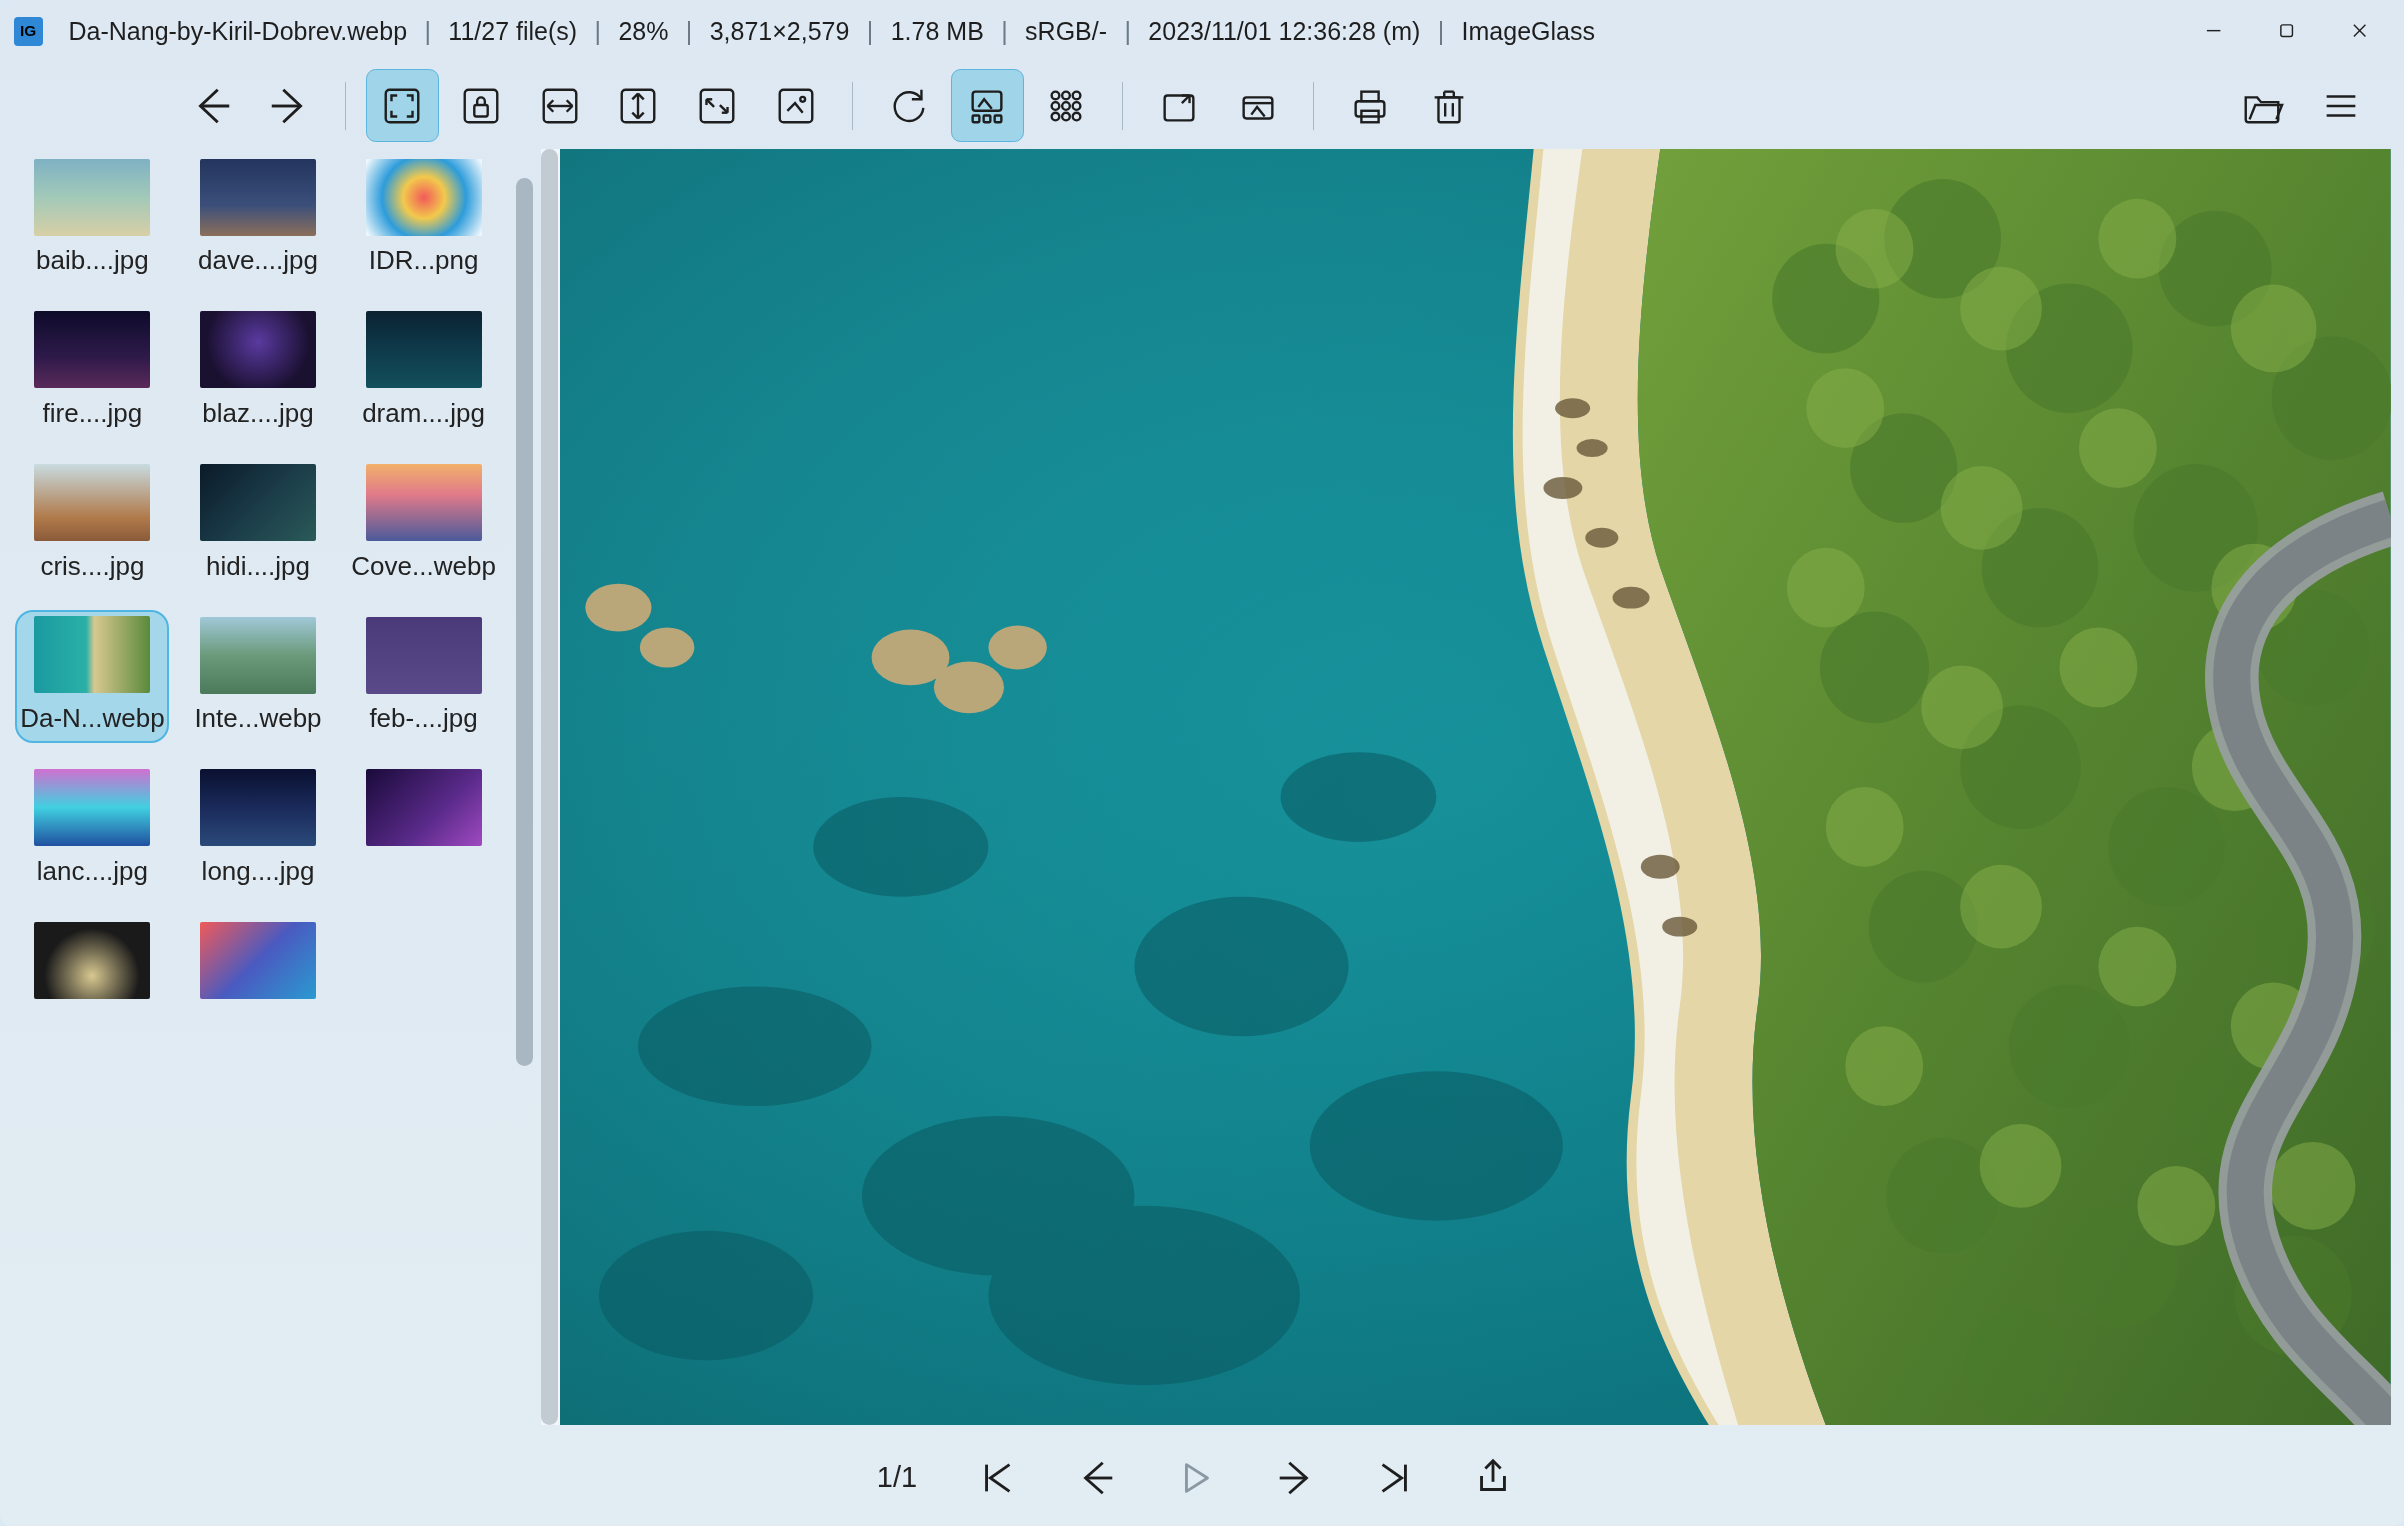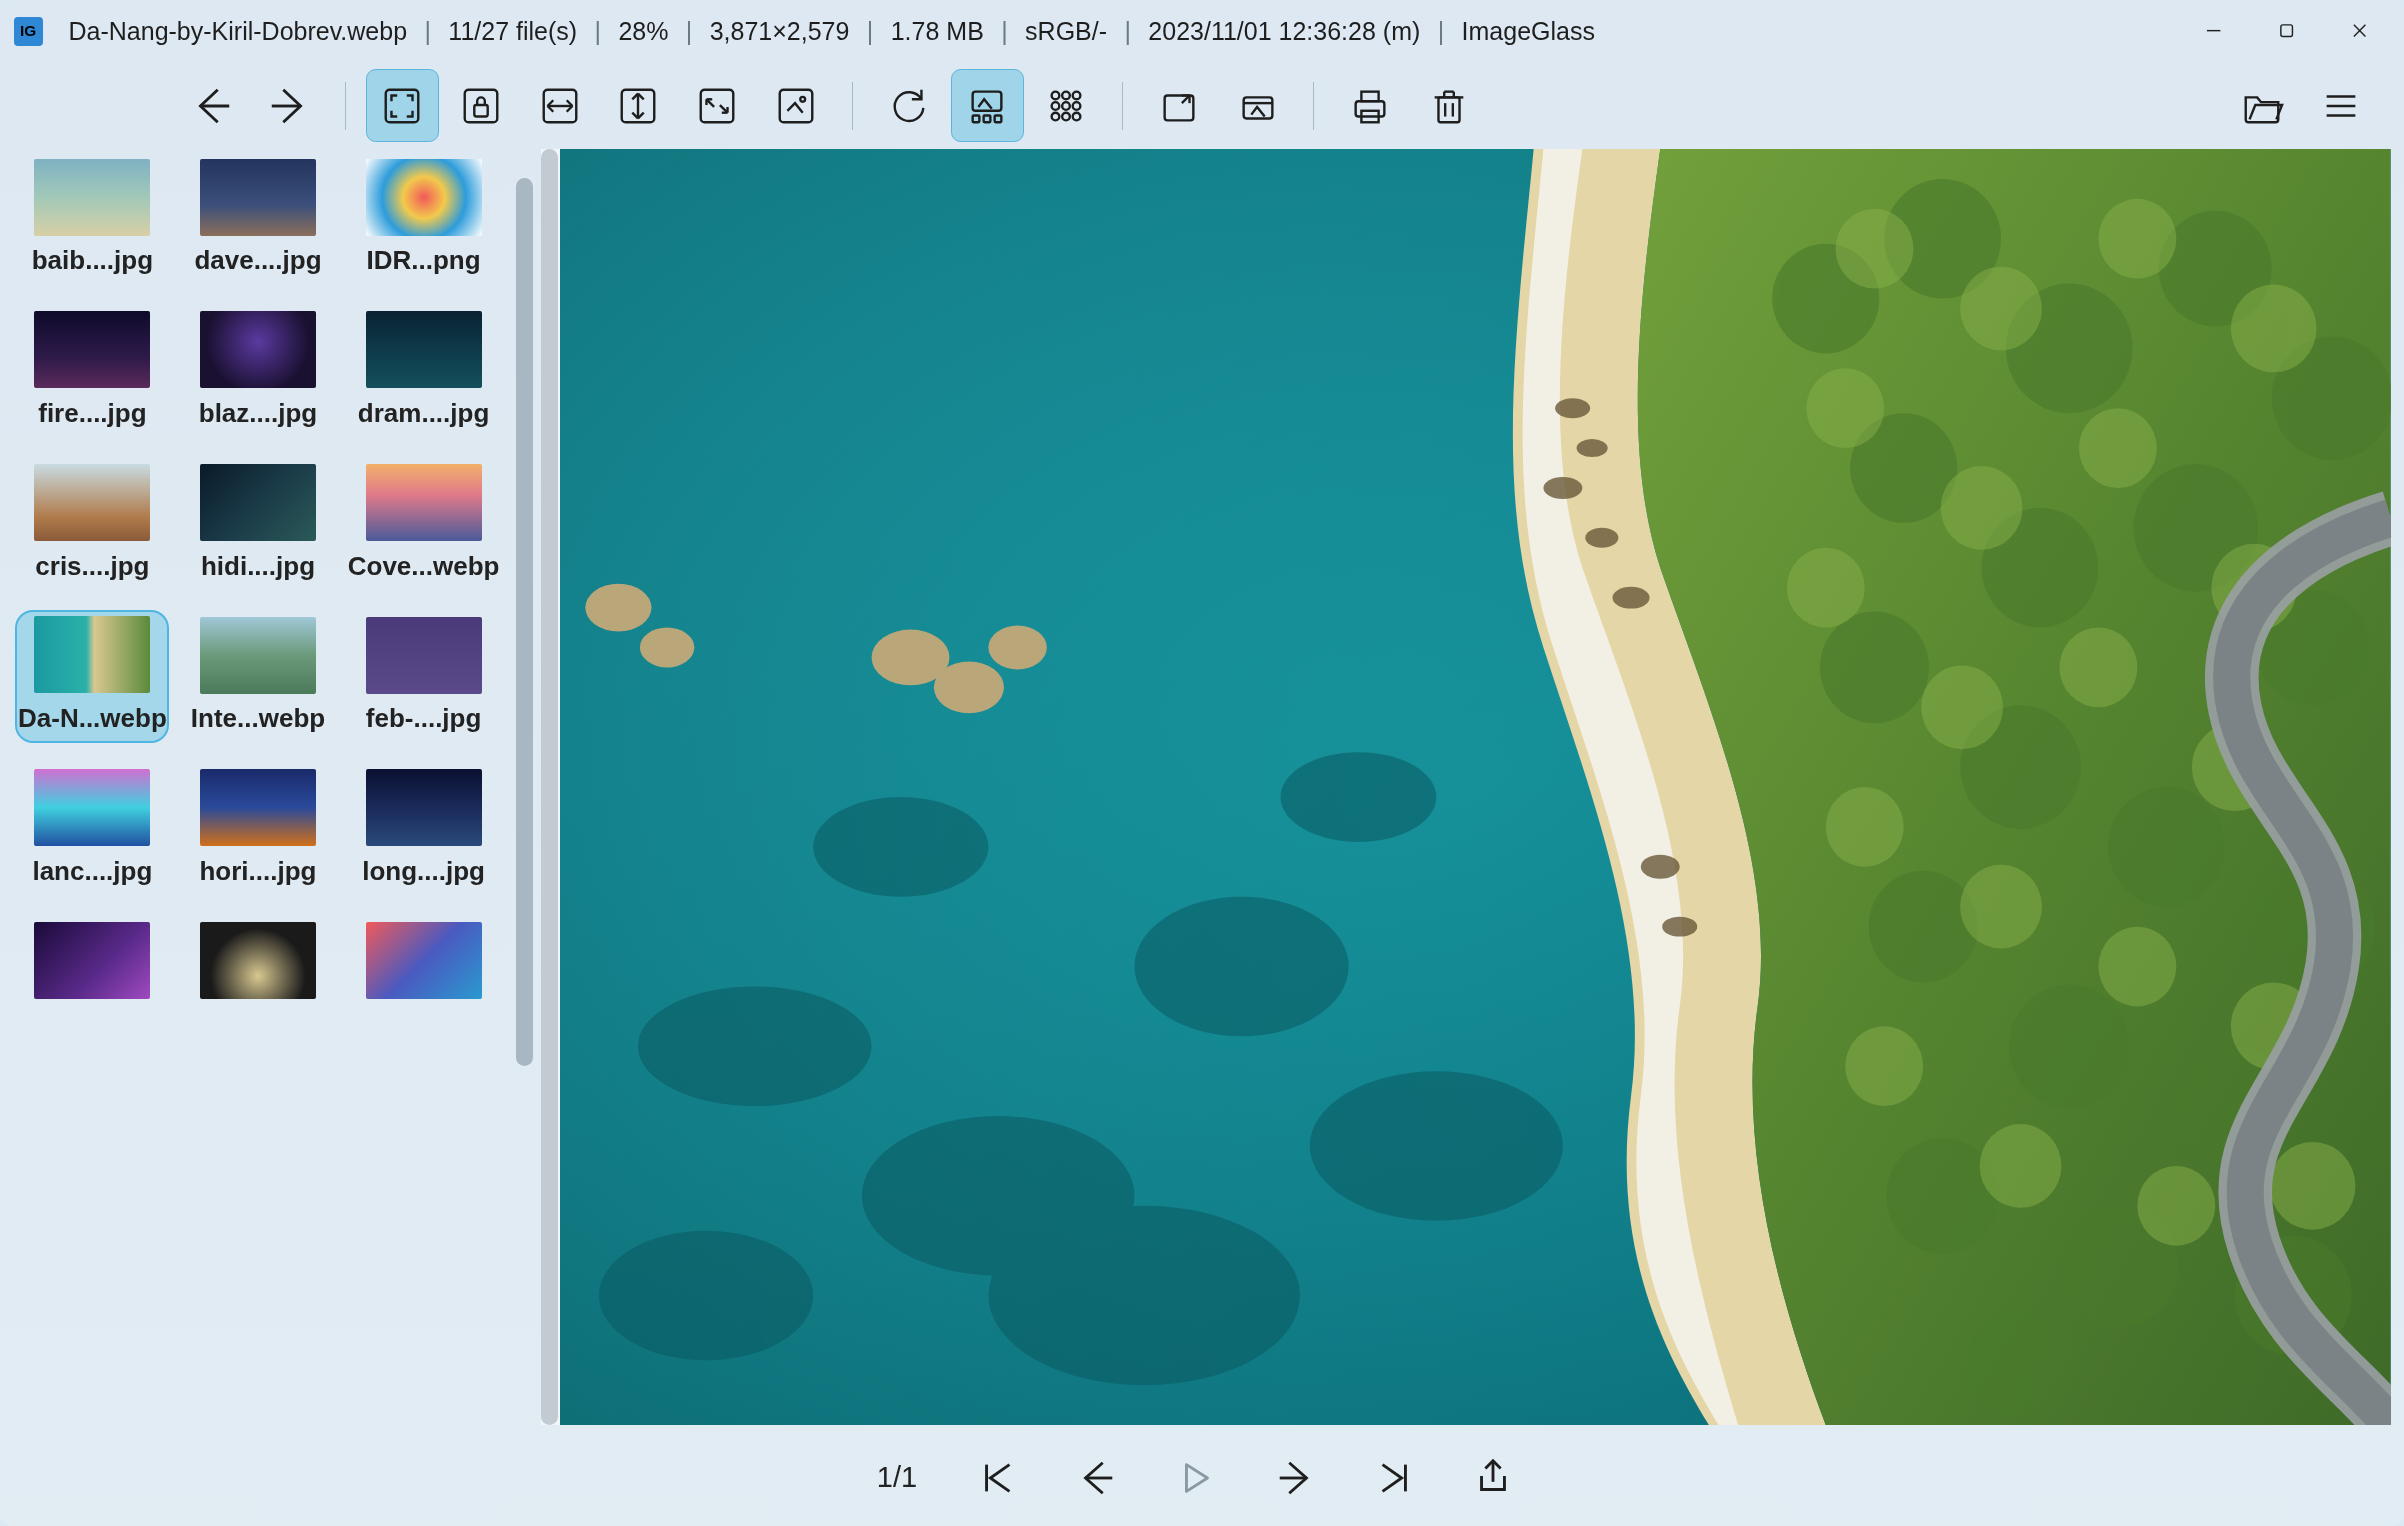--- a/index.html
+++ b/index.html
@@ -101,21 +101,20 @@
     padding: 3.9px 0 5.8px 0;
     margin: -6.8px 0 -8.7px 0;
   }
   .thumb .label {
     font-size: 26px;
     color: #222;
     margin-top: 9.7px;
     white-space: nowrap;
     overflow: hidden;
     max-width: 153px;
-    font-weight: bold;
   }
   .gallery-scroll {
     position: absolute;
     right: 0px; top: 29px;
     width: 17.4px; height: 888px;
     background: #a8b7c2;
     border-radius: 8.7px;
   }
   .viewer {
     flex: 1;
@@ -389,24 +388,20 @@
             <div class="img" style="background: linear-gradient(rgb(160, 200, 216) 0%, rgb(106, 154, 122) 50%, rgb(74, 122, 90) 100%);"></div>
             <div class="label">Inte...webp</div>
           </div>
           <div class="thumb">
             <div class="img" style="background: linear-gradient(rgb(74, 58, 122) 0%, rgb(90, 74, 138) 100%);"></div>
             <div class="label">feb-....jpg</div>
           </div>
           <div class="thumb">
             <div class="img" style="background: linear-gradient(rgb(208, 112, 208) 0%, rgb(64, 208, 224) 50%, rgb(32, 80, 160) 100%);"></div>
             <div class="label">lanc....jpg</div>
-          </div>
-          <div class="thumb">
-            <div class="img" style="background: linear-gradient(rgb(26, 42, 106) 0%, rgb(42, 74, 154) 50%, rgb(208, 112, 26) 100%);"></div>
-            <div class="label">hori....jpg</div>
           </div>
           <div class="thumb">
             <div class="img" style="background: linear-gradient(rgb(10, 16, 48) 0%, rgb(26, 42, 90) 50%, rgb(42, 74, 122) 100%);"></div>
             <div class="label">long....jpg</div>
           </div>
           <div class="thumb">
             <div class="img" style="background: linear-gradient(135deg, rgb(26, 10, 58) 0%, rgb(90, 42, 138) 60%, rgb(160, 74, 192) 100%);"></div>
             <div class="label"></div>
           </div>
           <div class="thumb">

